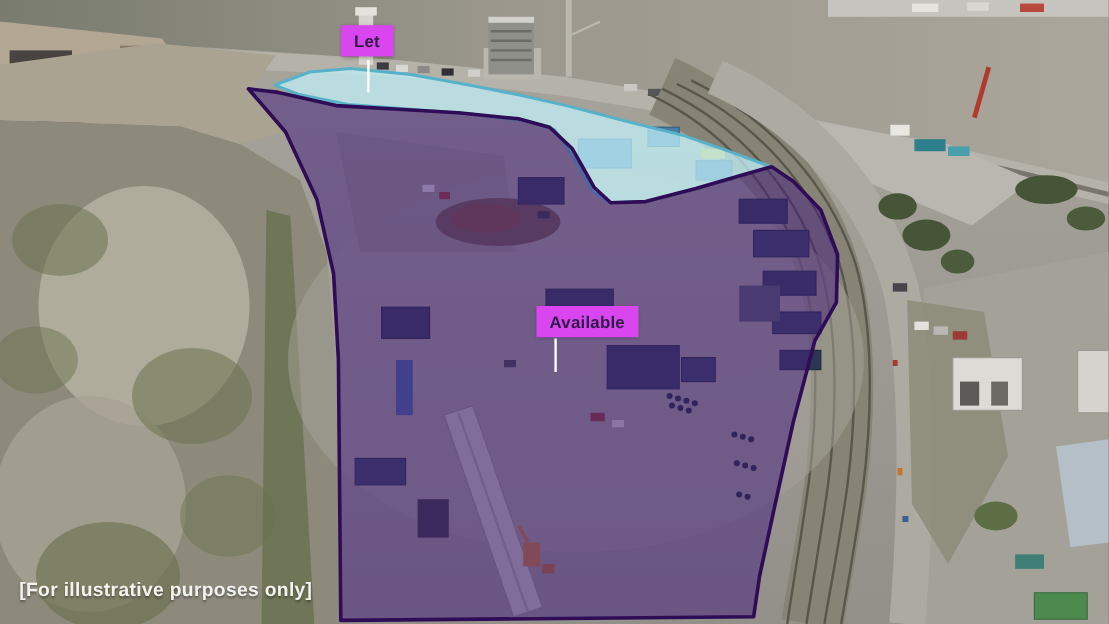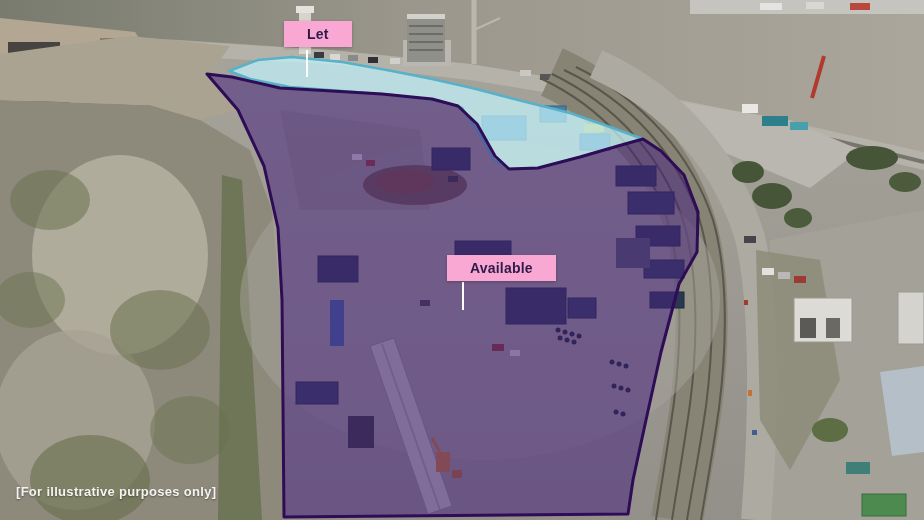--- a/index.html
+++ b/index.html
@@ -3,31 +3,31 @@
 <meta charset="utf-8">
 <style>
   html,body{margin:0;padding:0;background:#111;}
   #stage{
     position:relative;width:924px;height:520px;overflow:hidden;
     font-family:"Liberation Sans",sans-serif;
     background:#9b9890;
   }
   #scene{position:absolute;left:0;top:0;}
   .label-box{
-    position:absolute;background:#f9a8d4;color:#2e1b47;
+    position:absolute;background:#d946ef;color:#2e1b47;
     font-size:14px;font-weight:bold;letter-spacing:.2px;
-    padding:5px 23px;white-space:nowrap;
+    padding:5px 11px;white-space:nowrap;
     box-shadow:0 1px 3px rgba(0,0,0,.25);
   }
   .leader{
     position:absolute;width:2px;background:#ffffff;
   }
   #disclaimer{
     position:absolute;left:16px;top:484px;
-    color:#f4f3f0;font-size:13px;font-weight:bold;letter-spacing:.3px;
+    color:#f4f3f0;font-size:16px;font-weight:bold;letter-spacing:.3px;
     text-shadow:0 1px 2px rgba(0,0,0,.4);
   }
 </style>
 </head>
 <body>
 
 <div id="stage">
 
   <svg id="scene" width="924" height="520" viewBox="0 0 924 520">
     <defs>

